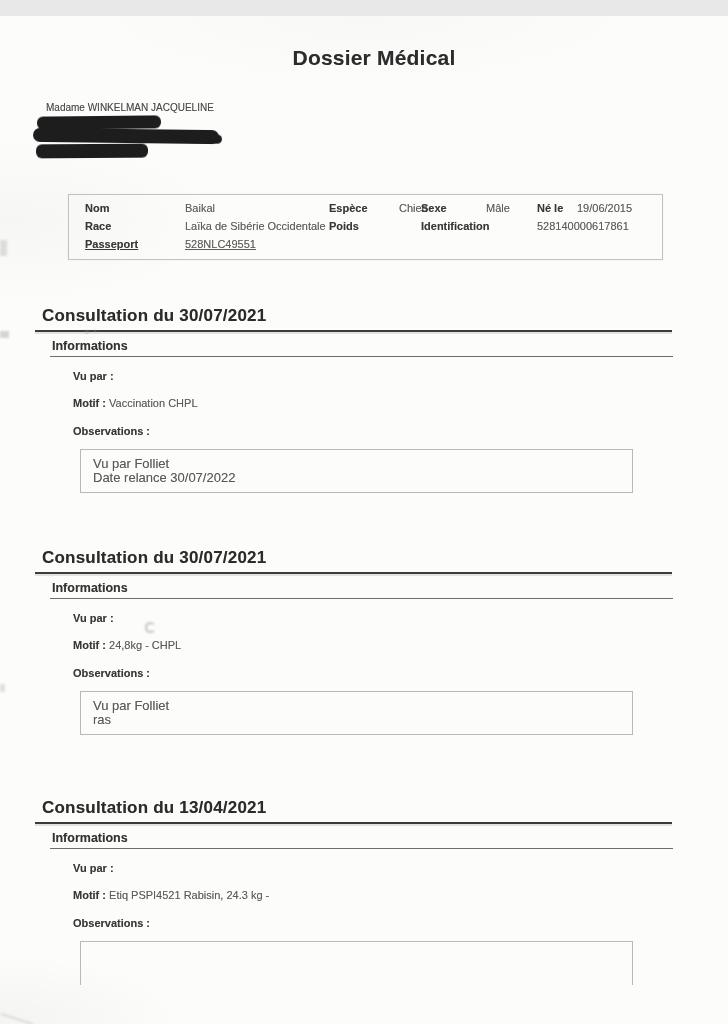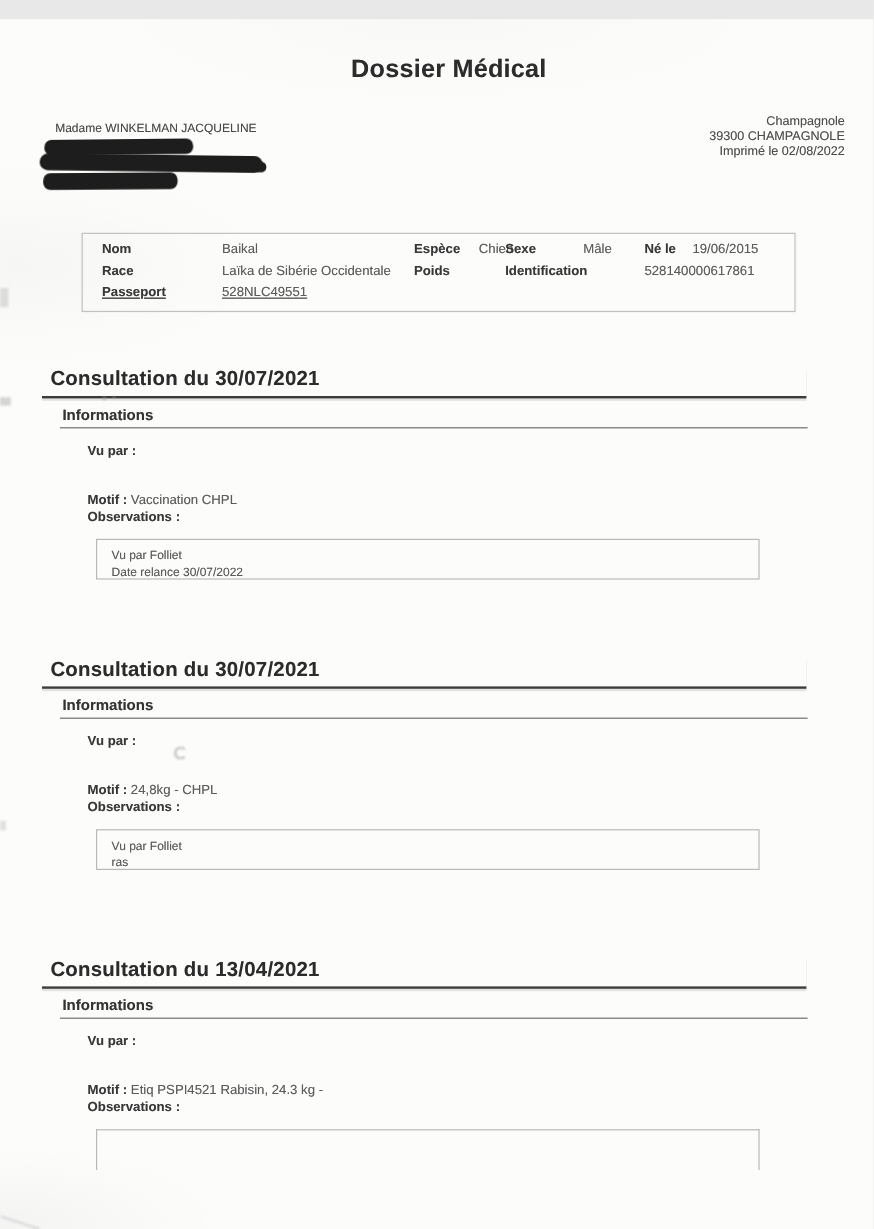--- a/index.html
+++ b/index.html
@@ -59,21 +59,21 @@
     width: 595px; height: 66px;
     border: 1px solid #c2c2c2;
     box-shadow: 0 0 2px rgba(0,0,0,0.06);
     font-size: 11px;
   }
   .animal-box .cell { position: absolute; white-space: nowrap; }
   .animal-box .lbl { font-weight: bold; color: #383838; }
   .animal-box .val { color: #5c5c5c; }
   .r1 { top: 7px; } .r2 { top: 25px; } .r3 { top: 43px; text-decoration: underline; }
   .c-lbl1 { left: 16px; } .c-val1 { left: 116px; text-align: right; }
-  .c-lbl2 { left: 276px; } .c-val2 { left: 330px; }
+  .c-lbl2 { left: 260px; } .c-val2 { left: 330px; }
   .c-lbl3 { left: 352px; } .c-val3 { left: 417px; }
   .c-lbl4 { left: 468px; } .c-val4 { left: 508px; }
 
   .consultation { position: absolute; left: 0; width: 728px; }
   .sec-1 { top: 290px; } .sec-2 { top: 532px; } .sec-3 { top: 782px; }
 
   .cons-heading {
     position: absolute; top: 0; left: 35px; width: 637px;
     font-size: 17px; font-weight: bold; color: #2b2b2b;
     padding-left: 7px; padding-bottom: 4px;
@@ -84,29 +84,29 @@
   .info-sub {
     position: absolute; top: 33px; left: 50px; width: 623px;
     font-size: 12.5px; font-weight: bold; color: #333;
     padding-left: 2px; padding-bottom: 3px;
     border-bottom: 1.5px solid #6e6e6e;
   }
   .field { position: absolute; left: 73px; font-size: 11px; white-space: nowrap; }
   .field .lbl { font-weight: bold; color: #383838; }
   .field .val { color: #5c5c5c; }
   .f-vupar { top: 64px; }
-  .f-motif { top: 105px; }
+  .f-motif { top: 91px; }
   .f-obs   { top: 119px; }
 
   .obs-box {
     position: absolute; top: 143px; left: 80px;
-    width: 553px; height: 34px;
+    width: 553px; height: 44px;
     border: 1px solid #b9b9b9;
     padding: 7px 0 0 12px;
-    font-size: 10px; line-height: 13.5px;
+    font-size: 13px; line-height: 13.5px;
     color: #5a5a5a;
   }
   .obs-box.no-bottom { border-bottom: none; }
 
   .artifact { position: absolute; filter: blur(1px); }
   .a-dots { top: 314px; left: 84px; width: 14px; height: 4px;
             background: radial-gradient(circle 2px at 3px 2px, #9a9a9a, transparent),
                         radial-gradient(circle 1.5px at 11px 1px, #ababab, transparent); }
   .a-smudge { top: 606px; left: 145px; width: 11px; height: 11px;
               border: 2px solid #c3c3c3; border-right-color: transparent;
@@ -122,25 +122,20 @@
 <div class="page">
 
   <div class="doc-title">Dossier Médical</div>
 
   <div class="owner-name">Madame WINKELMAN JACQUELINE</div>
   <div class="redaction redact-1"></div>
   <div class="redaction redact-2"></div>
   <div class="redaction redact-2b"></div>
   <div class="redaction redact-3"></div>
 
-  <div class="clinic-block">
-    <div>Champagnole</div>
-    <div>39300 CHAMPAGNOLE</div>
-    <div>Imprimé le 02/08/2022</div>
-  </div>
 
   <div class="animal-box">
     <span class="cell lbl r1 c-lbl1">Nom</span>
     <span class="cell val r1 c-val1">Baikal</span>
     <span class="cell lbl r1 c-lbl2">Espèce</span>
     <span class="cell val r1 c-val2">Chien</span>
     <span class="cell lbl r1 c-lbl3">Sexe</span>
     <span class="cell val r1 c-val3">Mâle</span>
     <span class="cell lbl r1 c-lbl4">Né le</span>
     <span class="cell val r1 c-val4">19/06/2015</span>

